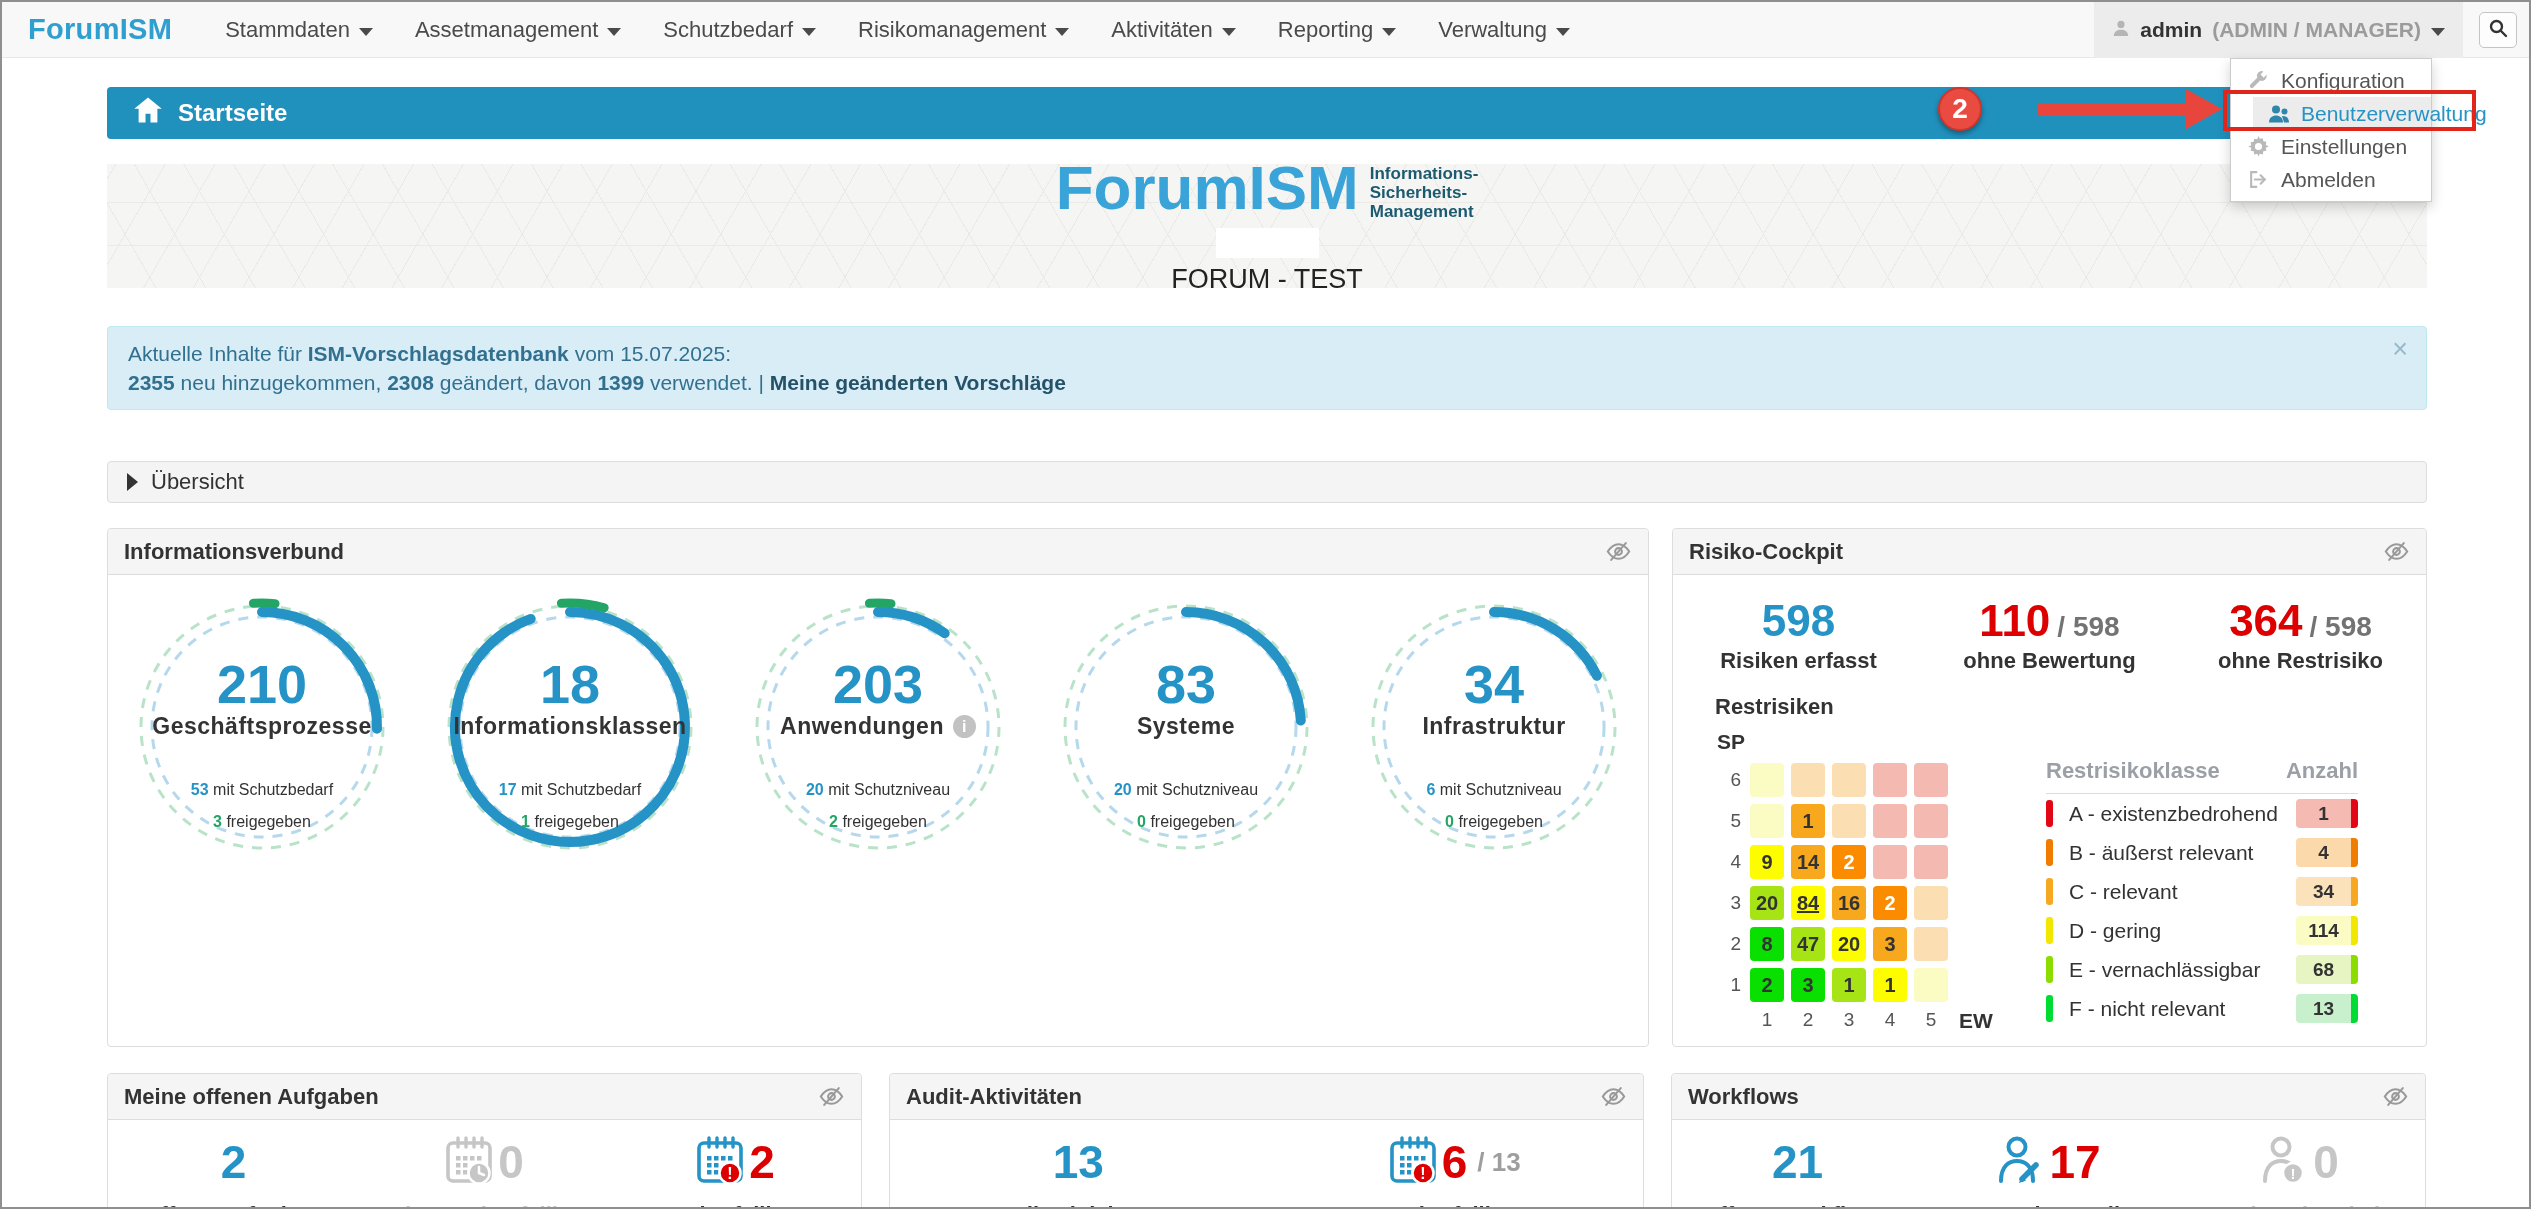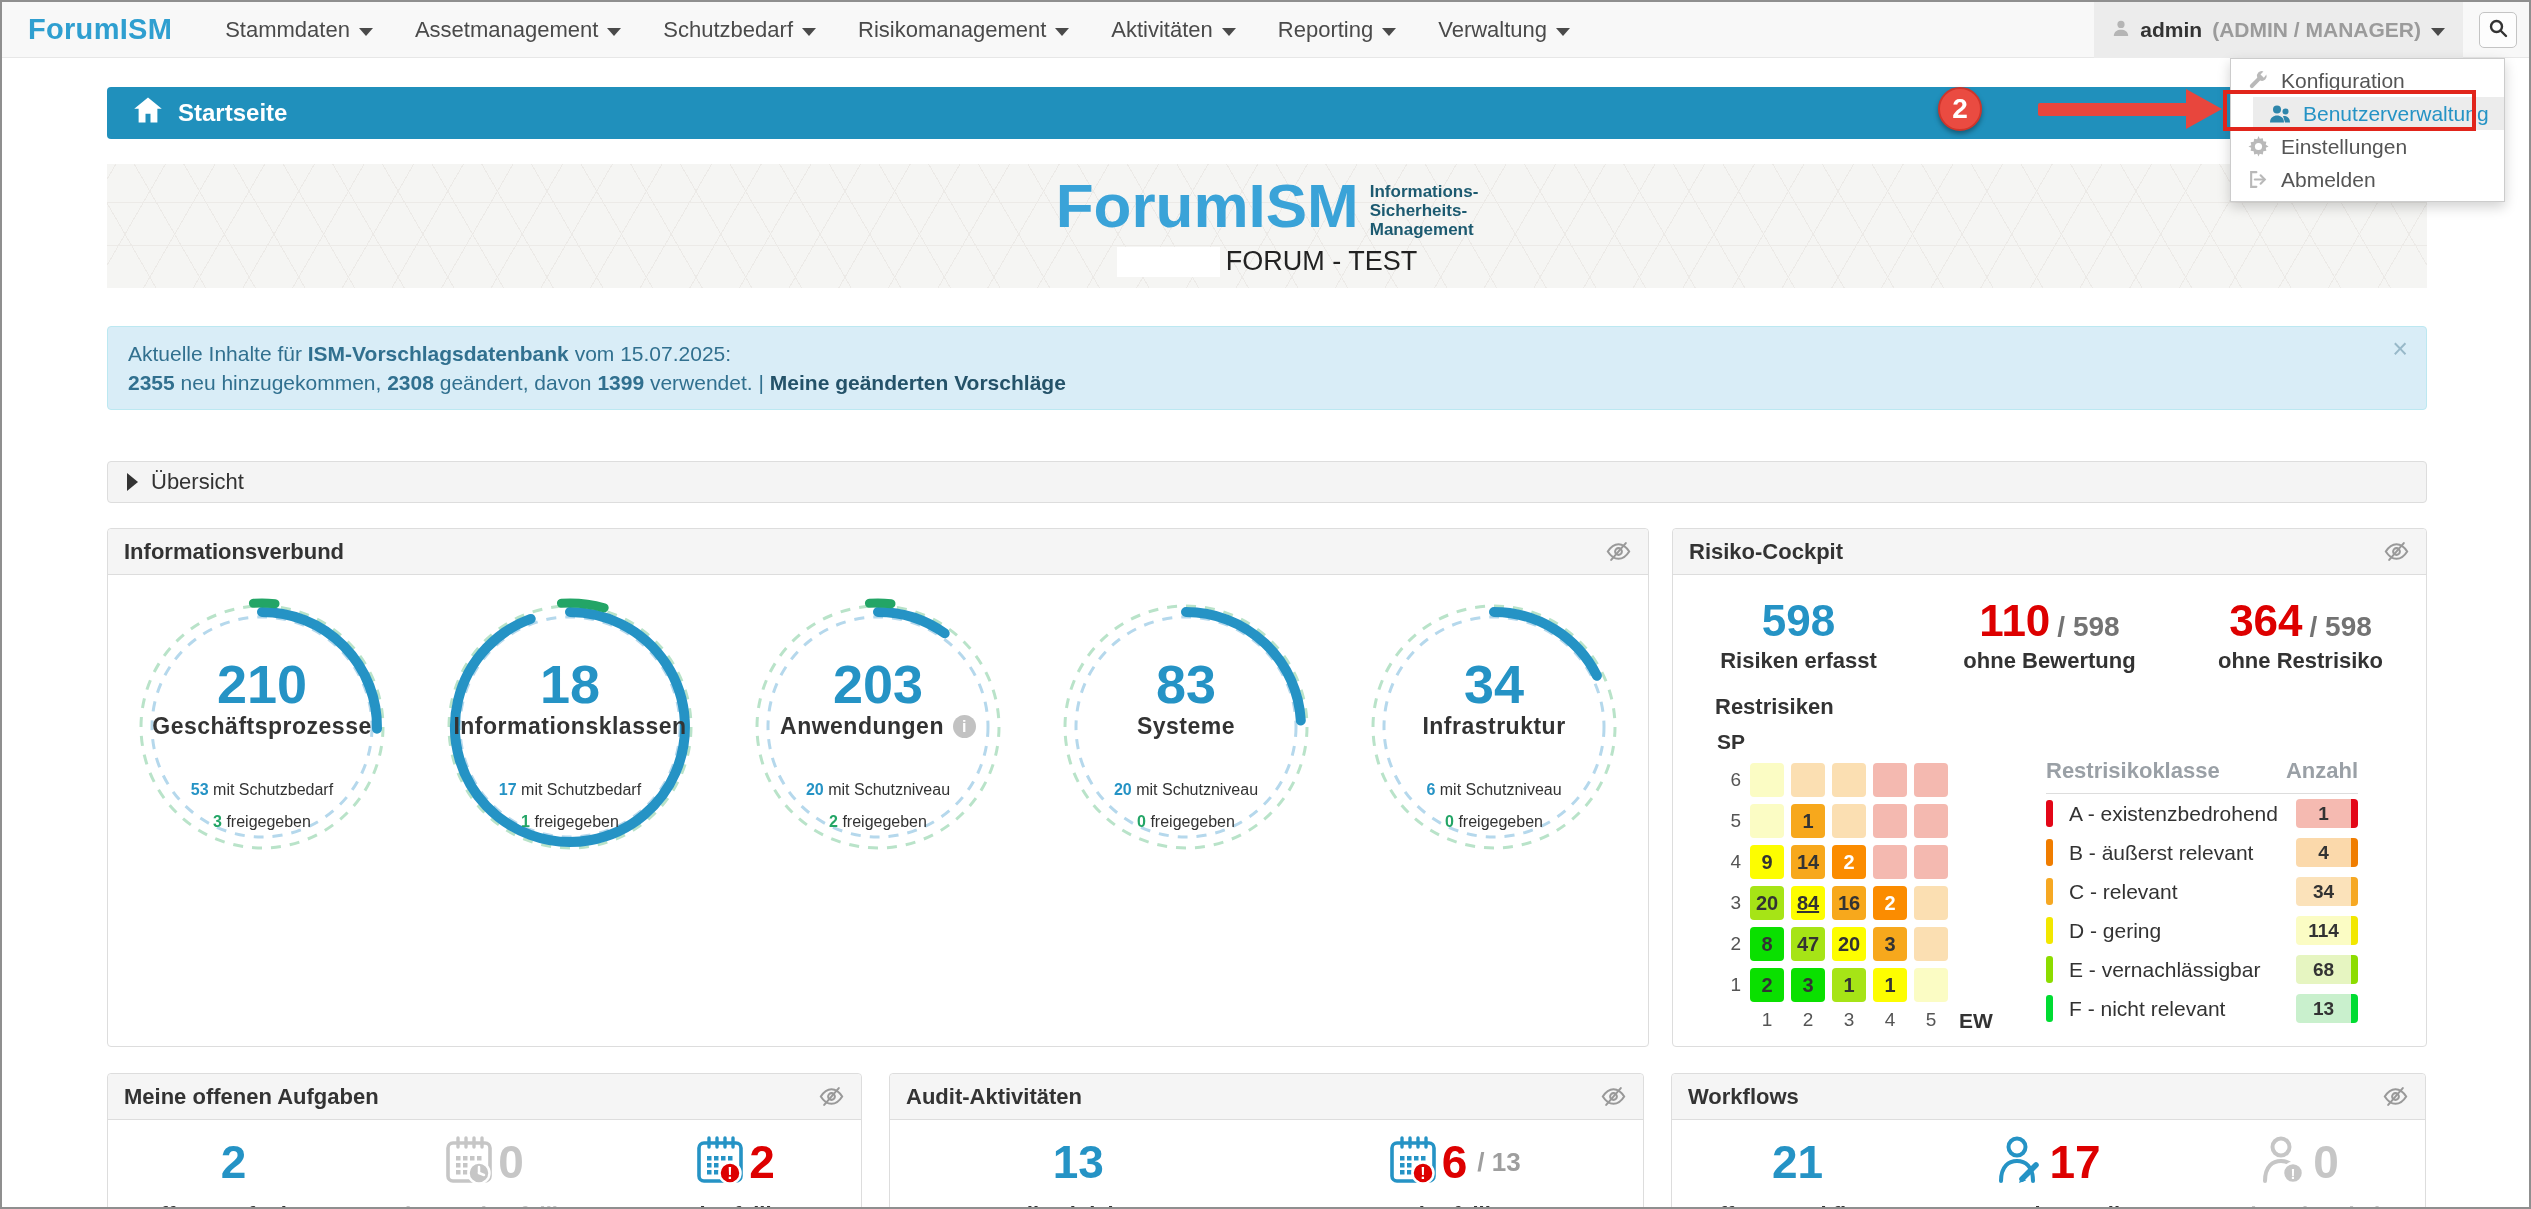--- a/index.html
+++ b/index.html
@@ -17,21 +17,21 @@
   .caret{width:0;height:0;border-left:7px solid transparent;border-right:7px solid transparent;
          border-top:8px solid #4a4a4a;margin-top:4px;}
   .nav-right{margin-left:auto;display:flex;align-items:center;height:56px;}
   .user-toggle{display:flex;align-items:center;gap:10px;background:#ececec;height:56px;padding:0 18px;font-size:21px;cursor:pointer;}
   .user-name{font-weight:bold;color:#333;}
   .user-roles{color:#9b9b9b;font-weight:bold;}
   .search-btn{width:38px;height:36px;margin:0 12px 0 16px;background:#fdfdfd;border:1px solid #c4c4c4;
               border-radius:5px;display:flex;align-items:center;justify-content:center;cursor:pointer;}
 
   
-  .user-dropdown{position:absolute;top:56px;left:2228px;width:275px;background:#fff;border:1px solid #ccc;
+  .user-dropdown{position:absolute;top:56px;left:2228px;width:202px;background:#fff;border:1px solid #ccc;
                  box-shadow:0 5px 12px rgba(0,0,0,.18);padding:5px 0;z-index:50;}
   .ud-item{height:33px;display:flex;align-items:center;gap:11px;padding:0 15px;font-size:21px;color:#555;cursor:pointer;}
   .ud-item.active{background:#ececec;color:#2593c5;margin-left:22px;}
   .ud-ico{width:24px;display:flex;justify-content:center;}
 
   
   .ann-badge{position:absolute;left:1936px;top:85px;width:44px;height:44px;border-radius:50%;
              background:#ea4b41;border:2px solid #cf352b;color:#fff;font-size:28px;font-weight:bold;
              display:flex;align-items:center;justify-content:center;z-index:72;box-shadow:0 3px 5px rgba(0,0,0,.35);}
   .ann-shaft{position:absolute;left:2036px;top:101px;width:150px;height:13px;background:#e8463d;z-index:72;border-radius:2px;}
@@ -46,21 +46,21 @@
 
   .banner{margin-top:25px;height:124px;background-color:#f5f5f3;
           background-image:repeating-linear-gradient(0deg,transparent 0 42px,#eceae7 42px 43px),
                            repeating-linear-gradient(60deg,transparent 0 42px,#eceae7 42px 43px),
                            repeating-linear-gradient(-60deg,transparent 0 42px,#eceae7 42px 43px);
           display:flex;flex-direction:column;align-items:center;justify-content:center;}
   .banner-logo{display:flex;align-items:flex-start;gap:11px;}
   .banner-big{font-size:62px;font-weight:bold;color:#1c5a70;line-height:1;}
   .banner-big span{color:#3aa3d8;}
   .banner-sub{font-size:17px;font-weight:bold;color:#1c5a70;line-height:1.12;margin-top:7px;}
-  .banner-env{display:flex;align-items:center;gap:6px;margin-top:7px;}
+  .banner-env{display:flex;align-items:center;gap:6px;margin-top:7px;flex-direction:column;}
   .redacted{width:103px;height:30px;background:#fff;}
   .env-text{font-size:27px;color:#222;}
 
   .alert{margin-top:38px;background:#d9edf7;border:1px solid #bce8f1;border-radius:4px;color:#31708f;
          font-size:21px;padding:12px 20px;line-height:29px;position:relative;}
   .alert b{font-weight:bold;}
   .alert a{color:#245269;text-decoration:none;font-weight:bold;cursor:pointer;}
   .alert-close{position:absolute;right:18px;top:8px;font-size:27px;color:#98b9c9;cursor:pointer;}
 
   .overview{margin-top:51px;height:42px;background:#f4f4f4;border:1px solid #ddd;border-radius:4px;

